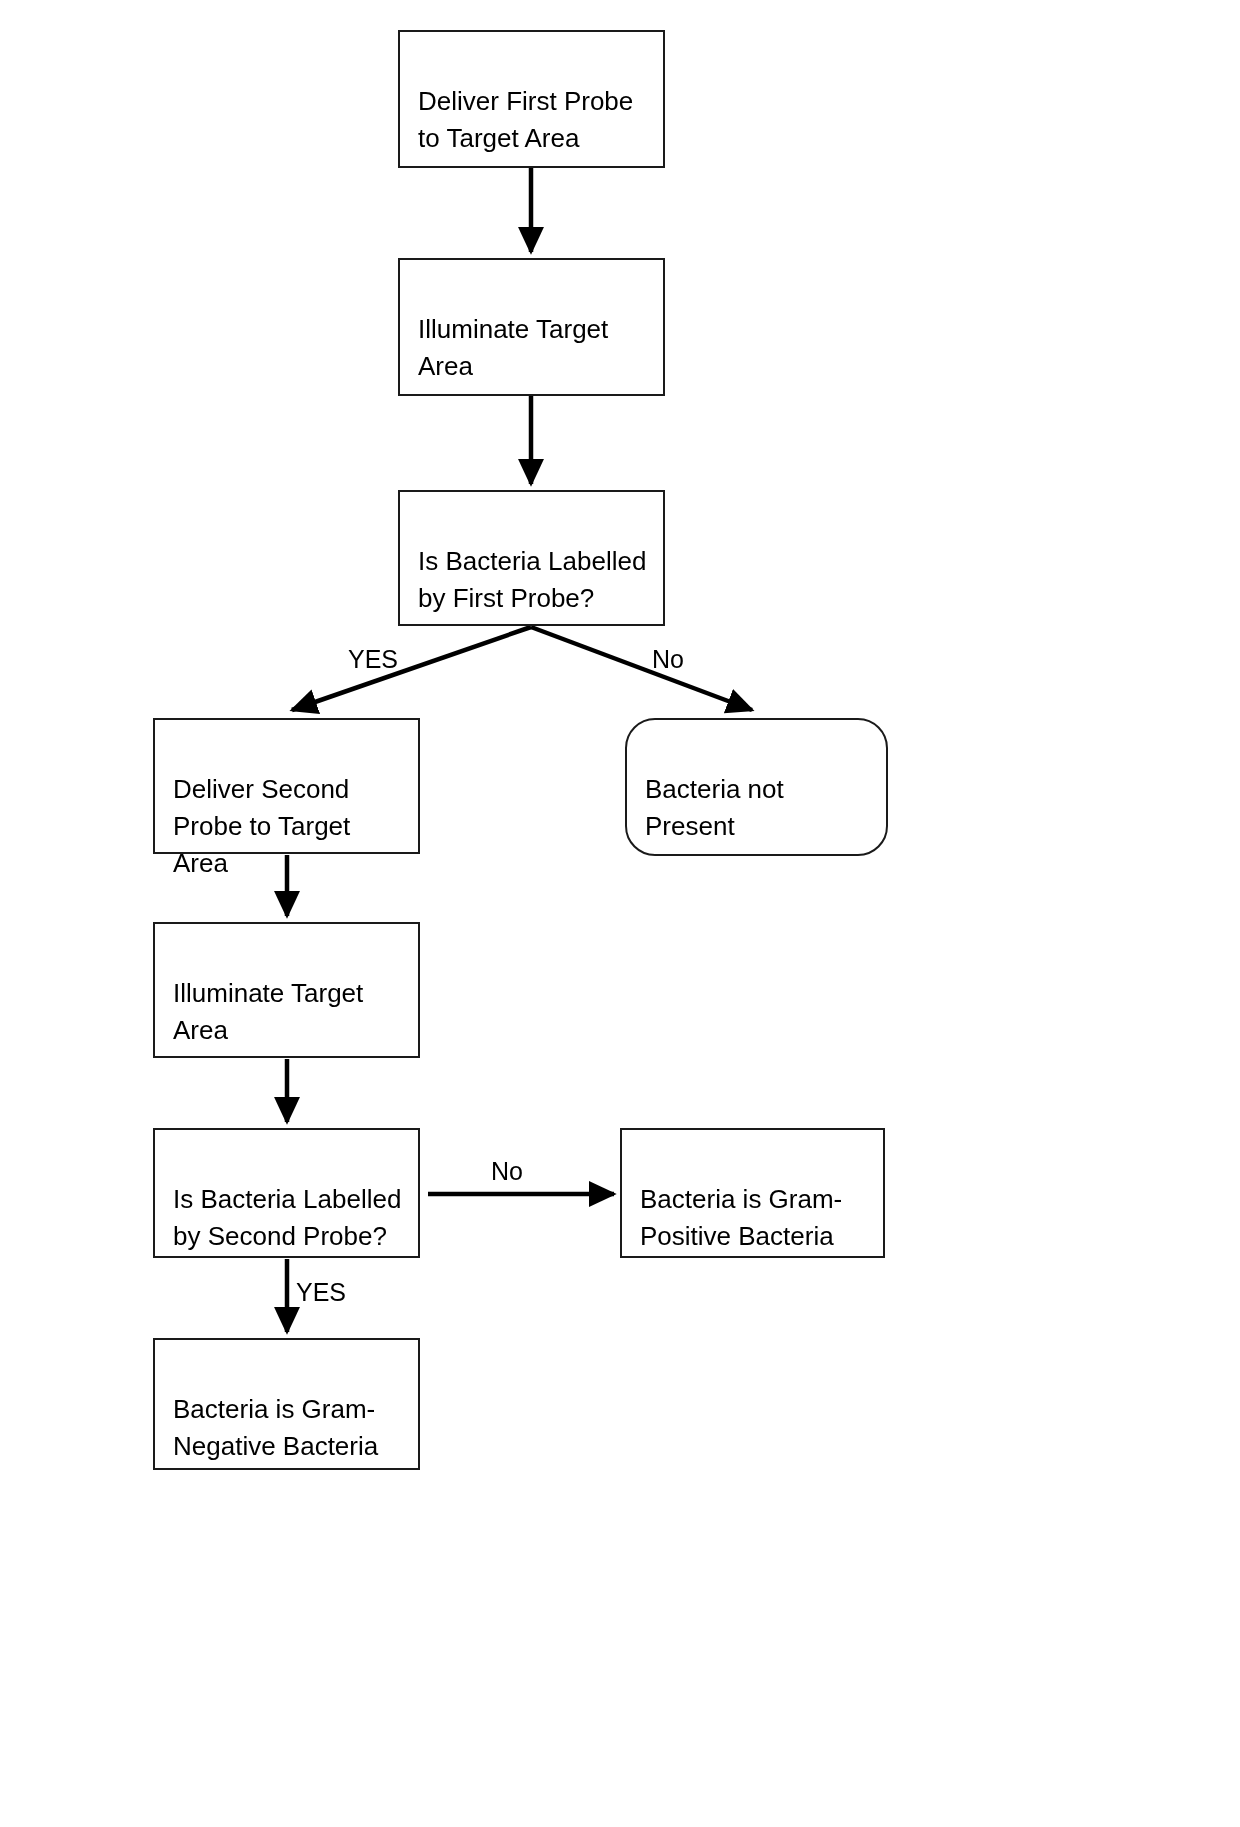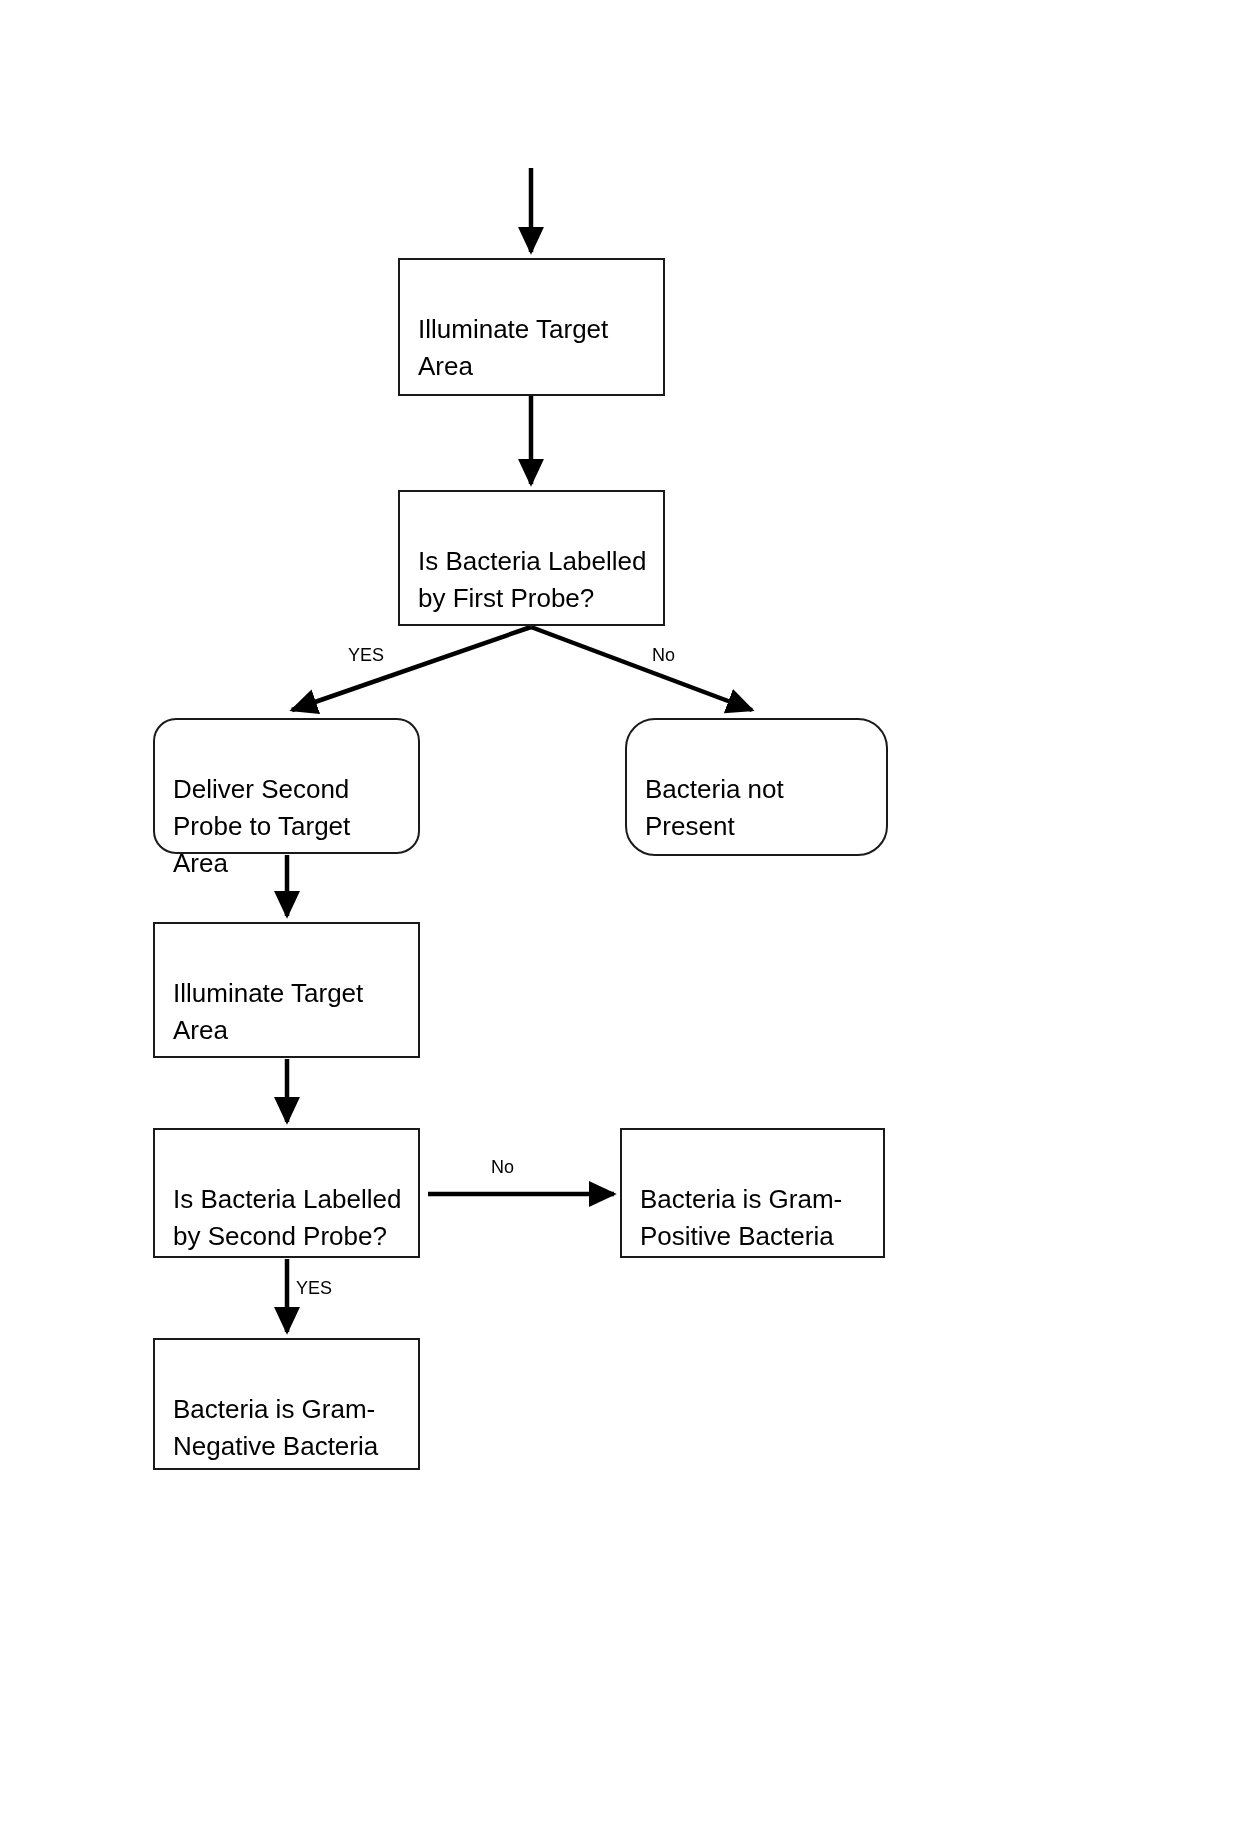--- a/index.html
+++ b/index.html
@@ -22,21 +22,21 @@
     background: #ffffff;
     color: #000000;
     font-size: 26px;
     line-height: 1.42;
     padding: 14px 16px 10px 18px;
     text-align: left;
     white-space: pre-line;
   }
   .edge-label {
     position: absolute;
-    font-size: 18px;
+    font-size: 25px;
     color: #000000;
     white-space: nowrap;
   }
   svg.links {
     position: absolute;
     left: 0;
     top: 0;
     width: 1240px;
     height: 1827px;
     overflow: visible;
@@ -65,32 +65,36 @@
 
     <line x1="287" y1="855" x2="287" y2="916" stroke="#000000" stroke-width="4.5" marker-end="url(#arrowhead)"></line>
 
     <line x1="287" y1="1059" x2="287" y2="1122" stroke="#000000" stroke-width="4.5" marker-end="url(#arrowhead)"></line>
 
     <line x1="428" y1="1194" x2="614" y2="1194" stroke="#000000" stroke-width="4.5" marker-end="url(#arrowhead)"></line>
 
     <line x1="287" y1="1259" x2="287" y2="1332" stroke="#000000" stroke-width="4.5" marker-end="url(#arrowhead)"></line>
   </svg>
 
+  <div class="node" style="left:398px; top:30px; width:267px; height:138px;">
+    <span>Deliver First Probe
+to Target Area</span>
+  </div>
 
   <div class="node" style="left:398px; top:258px; width:267px; height:138px;">
     <span>Illuminate Target
 Area</span>
   </div>
 
   <div class="node" style="left:398px; top:490px; width:267px; height:136px;">
     <span>Is Bacteria Labelled
 by First Probe?</span>
   </div>
 
-  <div class="node" style="left:153px; top:718px; width:267px; height:136px;border-radius:23px;">
+  <div class="node" style="left:153px; top:718px; width:267px; height:136px;">
     <span>Deliver Second
 Probe to Target
 Area</span>
   </div>
 
   <div class="node" style="left:625px; top:718px; width:263px; height:138px;border-radius:30px;">
     <span>Bacteria not
 Present</span>
   </div>
 

